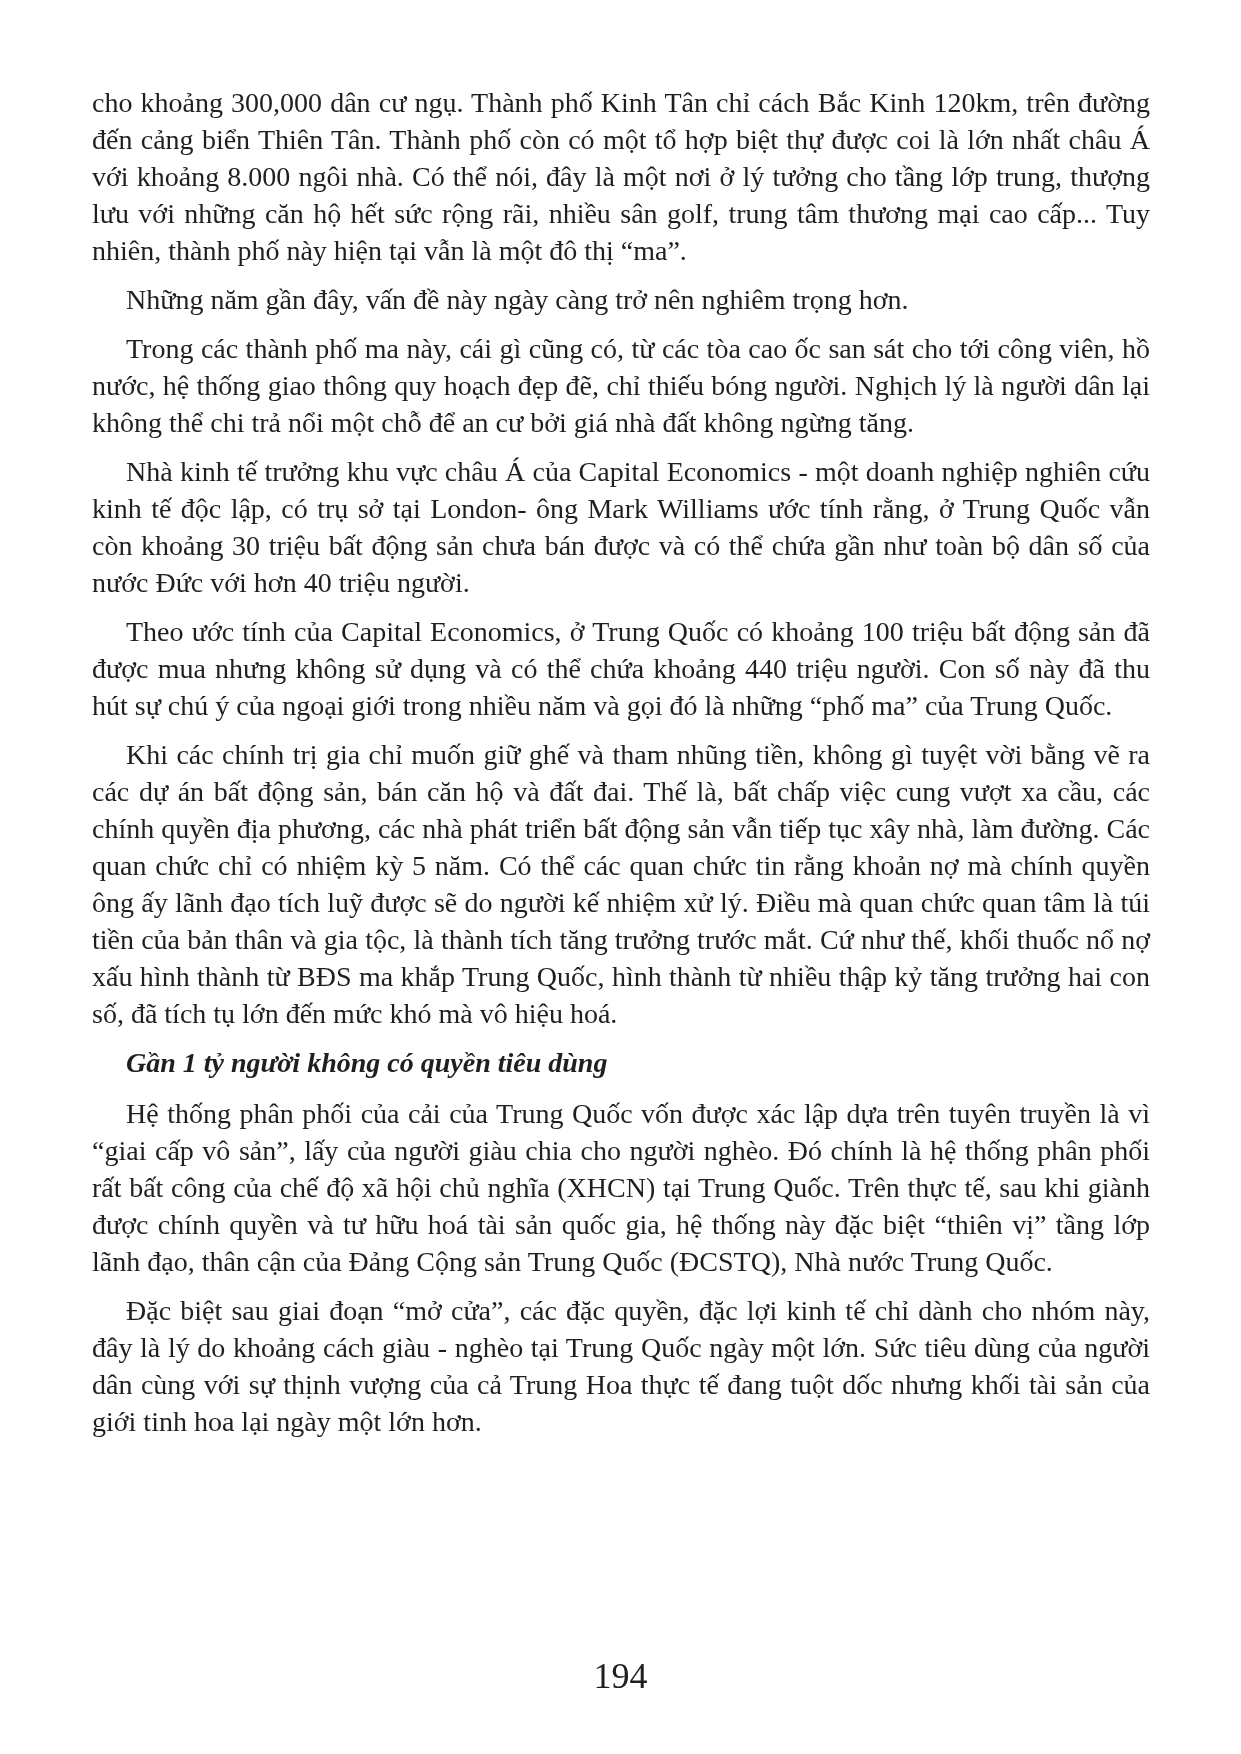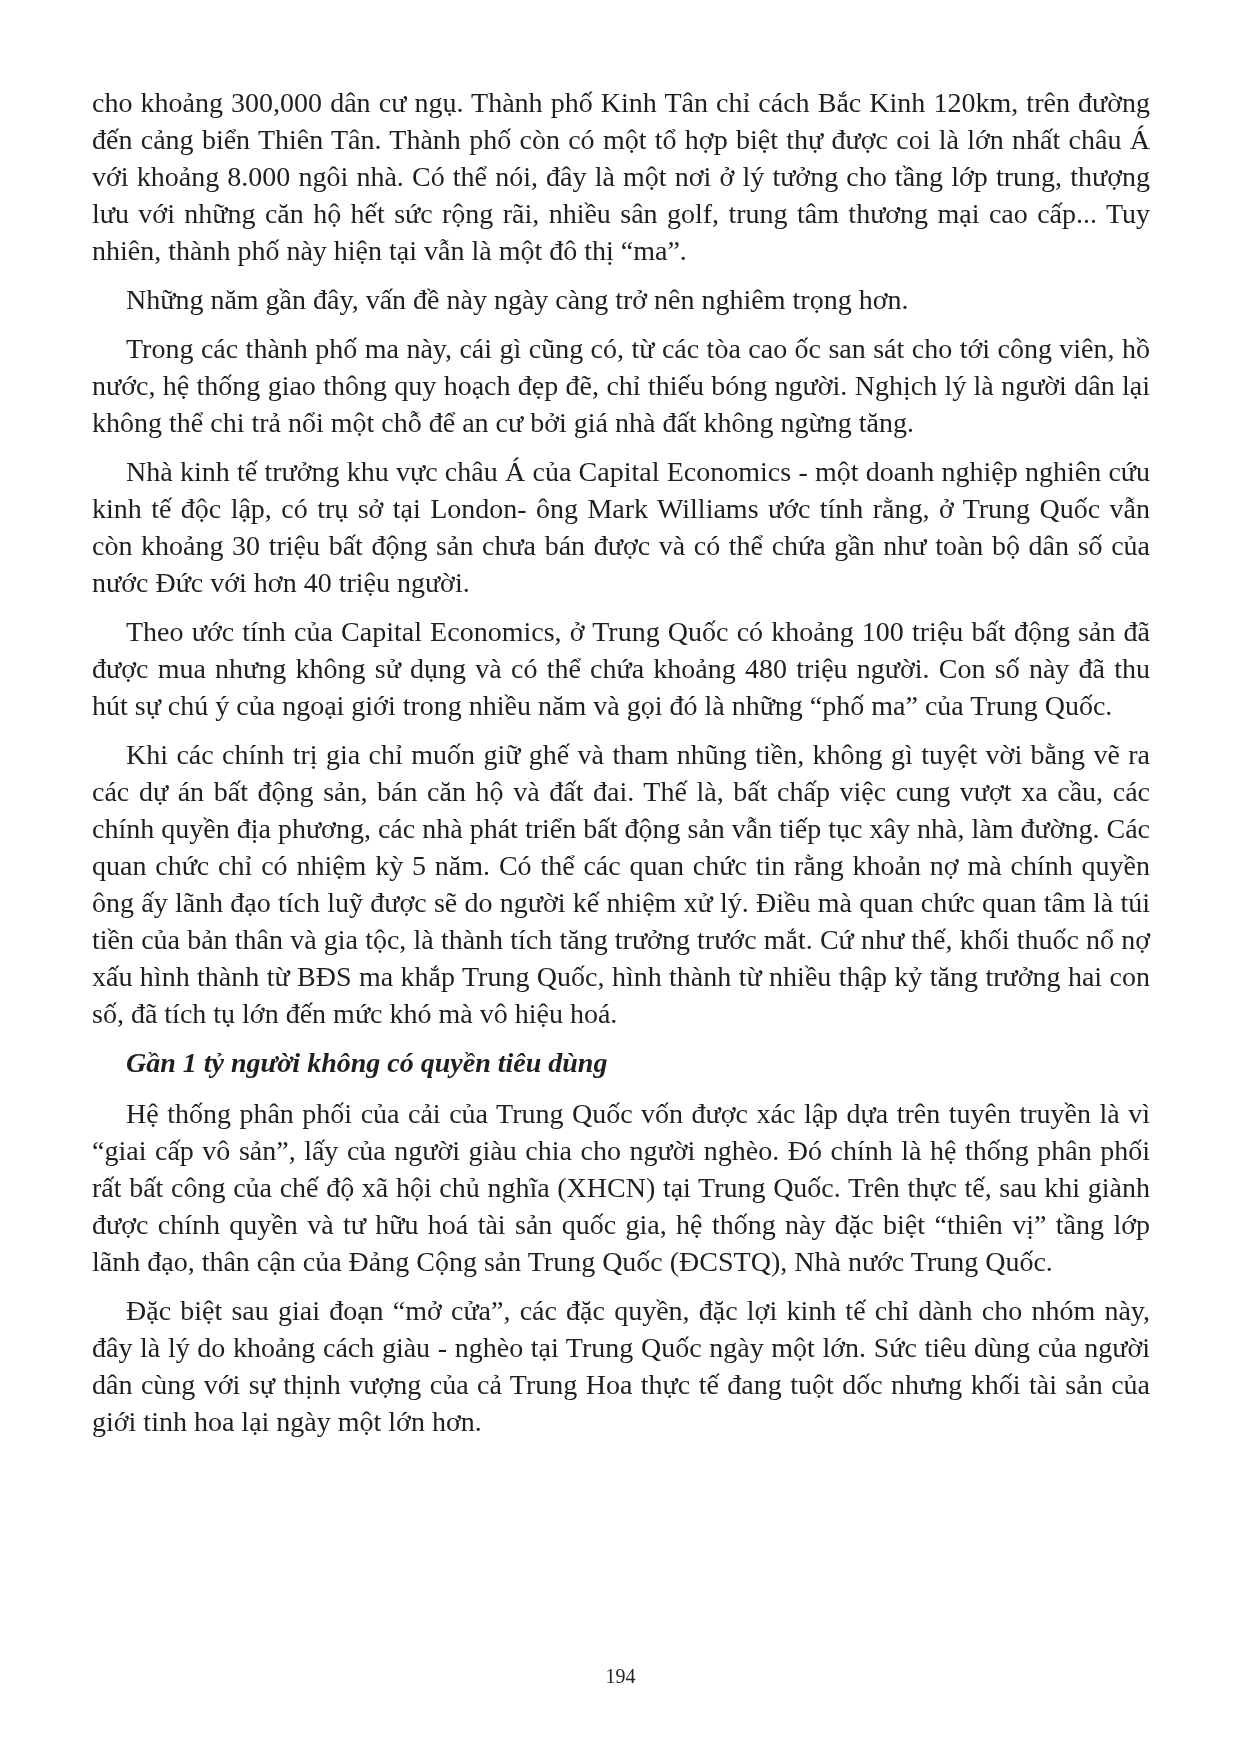--- a/index.html
+++ b/index.html
@@ -40,34 +40,34 @@
     text-indent: 34px;
     font-weight: bold;
     font-style: italic;
   }
   .page-number {
     position: absolute;
     left: 0;
     right: 0;
     top: 1658px;
     text-align: center;
-    font-size: 20px;
+    font-size: 36px;
     line-height: 37px;
     color: #1f1f1f;
   }
 </style>
 </head>
 <body>
 
 <div class="book-page">
   <div class="text-block">
     <p class="para no-indent">cho khoảng 300,000 dân cư ngụ. Thành phố Kinh Tân chỉ cách Bắc Kinh 120km, trên đường đến cảng biển Thiên Tân. Thành phố còn có một tổ hợp biệt thự được coi là lớn nhất châu Á với khoảng 8.000 ngôi nhà. Có thể nói, đây là một nơi ở lý tưởng cho tầng lớp trung, thượng lưu với những căn hộ hết sức rộng rãi, nhiều sân golf, trung tâm thương mại cao cấp... Tuy nhiên, thành phố này hiện tại vẫn là một đô thị “ma”.</p>
     <p class="para">Những năm gần đây, vấn đề này ngày càng trở nên nghiêm trọng hơn.</p>
     <p class="para">Trong các thành phố ma này, cái gì cũng có, từ các tòa cao ốc san sát cho tới công viên, hồ nước, hệ thống giao thông quy hoạch đẹp đẽ, chỉ thiếu bóng người. Nghịch lý là người dân lại không thể chi trả nổi một chỗ để an cư bởi giá nhà đất không ngừng tăng.</p>
     <p class="para">Nhà kinh tế trưởng khu vực châu Á của Capital Economics - một doanh nghiệp nghiên cứu kinh tế độc lập, có trụ sở tại London- ông Mark Williams ước tính rằng, ở Trung Quốc vẫn còn khoảng 30 triệu bất động sản chưa bán được và có thể chứa gần như toàn bộ dân số của nước Đức với hơn 40 triệu người.</p>
-    <p class="para">Theo ước tính của Capital Economics, ở Trung Quốc có khoảng 100 triệu bất động sản đã được mua nhưng không sử dụng và có thể chứa khoảng 480 triệu người. Con số này đã thu hút sự chú ý của ngoại giới trong nhiều năm và gọi đó là những “phố ma” của Trung Quốc.</p>
+    <p class="para">Theo ước tính của Capital Economics, ở Trung Quốc có khoảng 100 triệu bất động sản đã được mua nhưng không sử dụng và có thể chứa khoảng 440 triệu người. Con số này đã thu hút sự chú ý của ngoại giới trong nhiều năm và gọi đó là những “phố ma” của Trung Quốc.</p>
     <p class="para">Khi các chính trị gia chỉ muốn giữ ghế và tham nhũng tiền, không gì tuyệt vời bằng vẽ ra các dự án bất động sản, bán căn hộ và đất đai. Thế là, bất chấp việc cung vượt xa cầu, các chính quyền địa phương, các nhà phát triển bất động sản vẫn tiếp tục xây nhà, làm đường. Các quan chức chỉ có nhiệm kỳ 5 năm. Có thể các quan chức tin rằng khoản nợ mà chính quyền ông ấy lãnh đạo tích luỹ được sẽ do người kế nhiệm xử lý. Điều mà quan chức quan tâm là túi tiền của bản thân và gia tộc, là thành tích tăng trưởng trước mắt. Cứ như thế, khối thuốc nổ nợ xấu hình thành từ BĐS ma khắp Trung Quốc, hình thành từ nhiều thập kỷ tăng trưởng hai con số, đã tích tụ lớn đến mức khó mà vô hiệu hoá.</p>
     <p class="section-heading">Gần 1 tỷ người không có quyền tiêu dùng</p>
     <p class="para">Hệ thống phân phối của cải của Trung Quốc vốn được xác lập dựa trên tuyên truyền là vì “giai cấp vô sản”, lấy của người giàu chia cho người nghèo. Đó chính là hệ thống phân phối rất bất công của chế độ xã hội chủ nghĩa (XHCN) tại Trung Quốc. Trên thực tế, sau khi giành được chính quyền và tư hữu hoá tài sản quốc gia, hệ thống này đặc biệt “thiên vị” tầng lớp lãnh đạo, thân cận của Đảng Cộng sản Trung Quốc (ĐCSTQ), Nhà nước Trung Quốc.</p>
     <p class="para">Đặc biệt sau giai đoạn “mở cửa”, các đặc quyền, đặc lợi kinh tế chỉ dành cho nhóm này, đây là lý do khoảng cách giàu - nghèo tại Trung Quốc ngày một lớn. Sức tiêu dùng của người dân cùng với sự thịnh vượng của cả Trung Hoa thực tế đang tuột dốc nhưng khối tài sản của giới tinh hoa lại ngày một lớn hơn.</p>
   </div>
   <div class="page-number">194</div>
 </div>
 
 </body></html>

